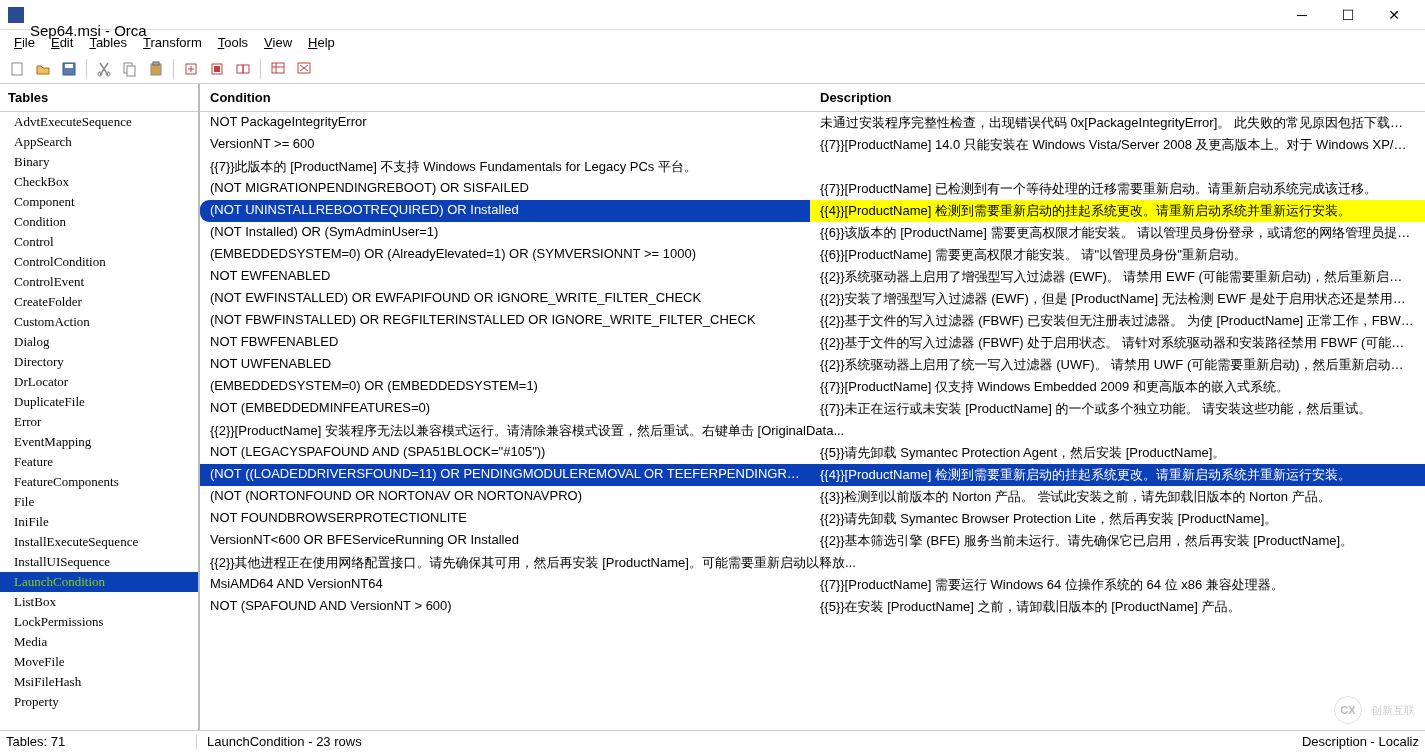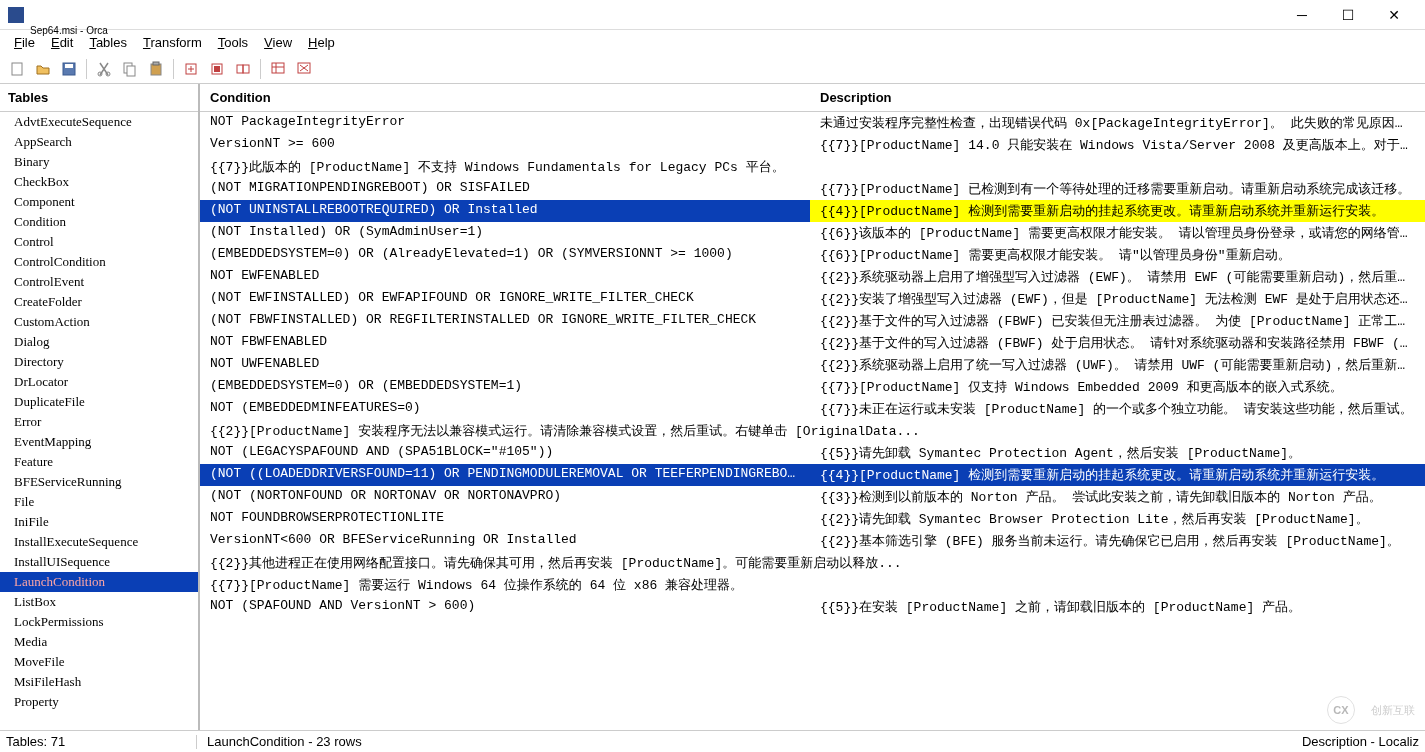--- a/index.html
+++ b/index.html
@@ -1,50 +1,50 @@
 <!DOCTYPE html>
 <html><head>
 <meta charset="utf-8">
 <style>
 * { box-sizing: border-box; margin: 0; padding: 0; }
 body { font-family: "Segoe UI", "Microsoft YaHei", sans-serif; font-size: 13px; color: #000; background: #fff; overflow: hidden; width: 1425px; height: 752px; display: flex; flex-direction: column; }
 .titlebar { height: 30px; display: flex; align-items: center; padding: 0 8px; border-bottom: 1px solid #ddd; }
 .titlebar .icon { width: 16px; height: 16px; background: #2a4b8d; margin-right: 6px; display: inline-block; }
-.titlebar .title { flex: 1; font-size: 10px; margin-top: 32px; }
+.titlebar .title { flex: 1; font-size: 15px; margin-top: 32px; }
 .win-controls { display: flex; }
 .win-btn { width: 46px; height: 30px; display: flex; align-items: center; justify-content: center; font-size: 14px; }
 .menubar { height: 24px; display: flex; align-items: center; padding: 0 6px; }
 .menubar .menu { padding: 2px 8px; font-size: 13px; cursor: default; }
 .menubar .menu u { text-decoration: underline; }
 .toolbar { height: 30px; display: flex; align-items: center; padding: 0 6px; gap: 4px; border-bottom: 1px solid #ccc; }
 .tool-btn { width: 22px; height: 22px; display: flex; align-items: center; justify-content: center; }
 .tool-sep { width: 1px; height: 20px; background: #ccc; margin: 0 2px; }
 .main-area { flex: 1; display: flex; overflow: hidden; }
 .left-panel { width: 200px; border-right: 2px solid #bbb; display: flex; flex-direction: column; overflow: hidden; }
 .left-header { font-weight: bold; padding: 6px 8px; border-bottom: 1px solid #ccc; }
 .tables-list { flex: 1; overflow-y: auto; }
 .table-item { padding: 2px 14px; font-size: 13px; cursor: default; white-space: nowrap; font-family: Liberation Serif, serif; }
-.table-item.selected { background: #0a3fb5; color: #fca5a5; }
+.table-item.selected { background: #0a3fb5; color: #84cc16; }
 .right-panel { flex: 1; display: flex; flex-direction: column; overflow: hidden; }
 .grid-header { display: flex; border-bottom: 1px solid #ccc; font-weight: bold; }
 .grid-header .col { padding: 6px 10px; }
-.grid-body { flex: 1; overflow: auto; font-family: Liberation Mono, monospace; }
+.grid-body { flex: 1; overflow: auto; }
 .grid-row { display: flex; font-size: 13px; }
 .grid-row .cell { padding: 2px 10px; white-space: nowrap; overflow: hidden; text-overflow: ellipsis; }
 .col-cond { width: 610px; }
 .col-desc { flex: 1; min-width: 0; }
-.grid-row.sel-yellow { background: #0a3fb5; color: #fff; }
+.grid-row.sel-yellow { background: #0a3fb5; color: #fff; border-radius: 9px; }
 .grid-row.sel-yellow .col-desc { background: #ffff00; color: #000; }
 .grid-row.sel-blue { background: #0a3fb5; color: #fff; }
 .statusbar { height: 22px; border-top: 1px solid #ccc; display: flex; align-items: center; font-size: 13px; padding: 0 6px; }
 .status-sep { width: 1px; height: 14px; background: #ccc; margin: 0 10px; }
 .status-left { width: 180px; }
 .status-mid { flex: 1; }
 .status-right { }
-.watermark { position: absolute; bottom: 28px; right: 10px; opacity: 0.6; font-size: 11px; color: #aaa; display: flex; align-items: center; gap: 16px; }
+.watermark { position: absolute; bottom: 28px; right: 10px; opacity: 0.6; font-size: 11px; color: #aaa; display: flex; align-items: center; gap: 9px; }
 .watermark .circ { width: 28px; height: 28px; border: 1px solid #ccc; border-radius: 50%; display:flex; align-items:center; justify-content:center; font-weight:bold; color:#888; }
 svg { display: block; }
 </style>
 </head>
 <body>
 
 <div class="titlebar">
   <span class="icon"></span>
   <span class="title">Sep64.msi - Orca</span>
   <div class="win-controls">
@@ -150,21 +150,21 @@
         <div class="table-item">ControlEvent</div>
         <div class="table-item">CreateFolder</div>
         <div class="table-item">CustomAction</div>
         <div class="table-item">Dialog</div>
         <div class="table-item">Directory</div>
         <div class="table-item">DrLocator</div>
         <div class="table-item">DuplicateFile</div>
         <div class="table-item">Error</div>
         <div class="table-item">EventMapping</div>
         <div class="table-item">Feature</div>
-        <div class="table-item">BFEServiceRunning</div>
+        <div class="table-item">FeatureComponents</div>
         <div class="table-item">File</div>
         <div class="table-item">IniFile</div>
         <div class="table-item">InstallExecuteSequence</div>
         <div class="table-item">InstallUISequence</div>
         <div class="table-item selected">LaunchCondition</div>
         <div class="table-item">ListBox</div>
         <div class="table-item">LockPermissions</div>
         <div class="table-item">Media</div>
         <div class="table-item">MoveFile</div>
         <div class="table-item">MsiFileHash</div>
@@ -252,20 +252,21 @@
           <div class="cell col-desc">{{2}}请先卸载 Symantec Browser Protection Lite，然后再安装 [ProductName]。</div>
         </div>
         <div class="grid-row">
           <div class="cell col-cond">VersionNT&lt;600 OR BFEServiceRunning OR Installed</div>
           <div class="cell col-desc">{{2}}基本筛选引擎 (BFE) 服务当前未运行。请先确保它已启用，然后再安装 [ProductName]。</div>
         </div>
         <div class="grid-row">
           <div class="cell col-desc">{{2}}其他进程正在使用网络配置接口。请先确保其可用，然后再安装 [ProductName]。可能需要重新启动以释放...</div>
         </div>
         <div class="grid-row">
+          <div class="cell col-cond">MsiAMD64 AND VersionNT64</div>
           <div class="cell col-desc">{{7}}[ProductName] 需要运行 Windows 64 位操作系统的 64 位 x86 兼容处理器。</div>
         </div>
         <div class="grid-row">
           <div class="cell col-cond">NOT (SPAFOUND AND VersionNT &gt; 600)</div>
           <div class="cell col-desc">{{5}}在安装 [ProductName] 之前，请卸载旧版本的 [ProductName] 产品。</div>
         </div>
       </div>
   </div>
 </div>
 

